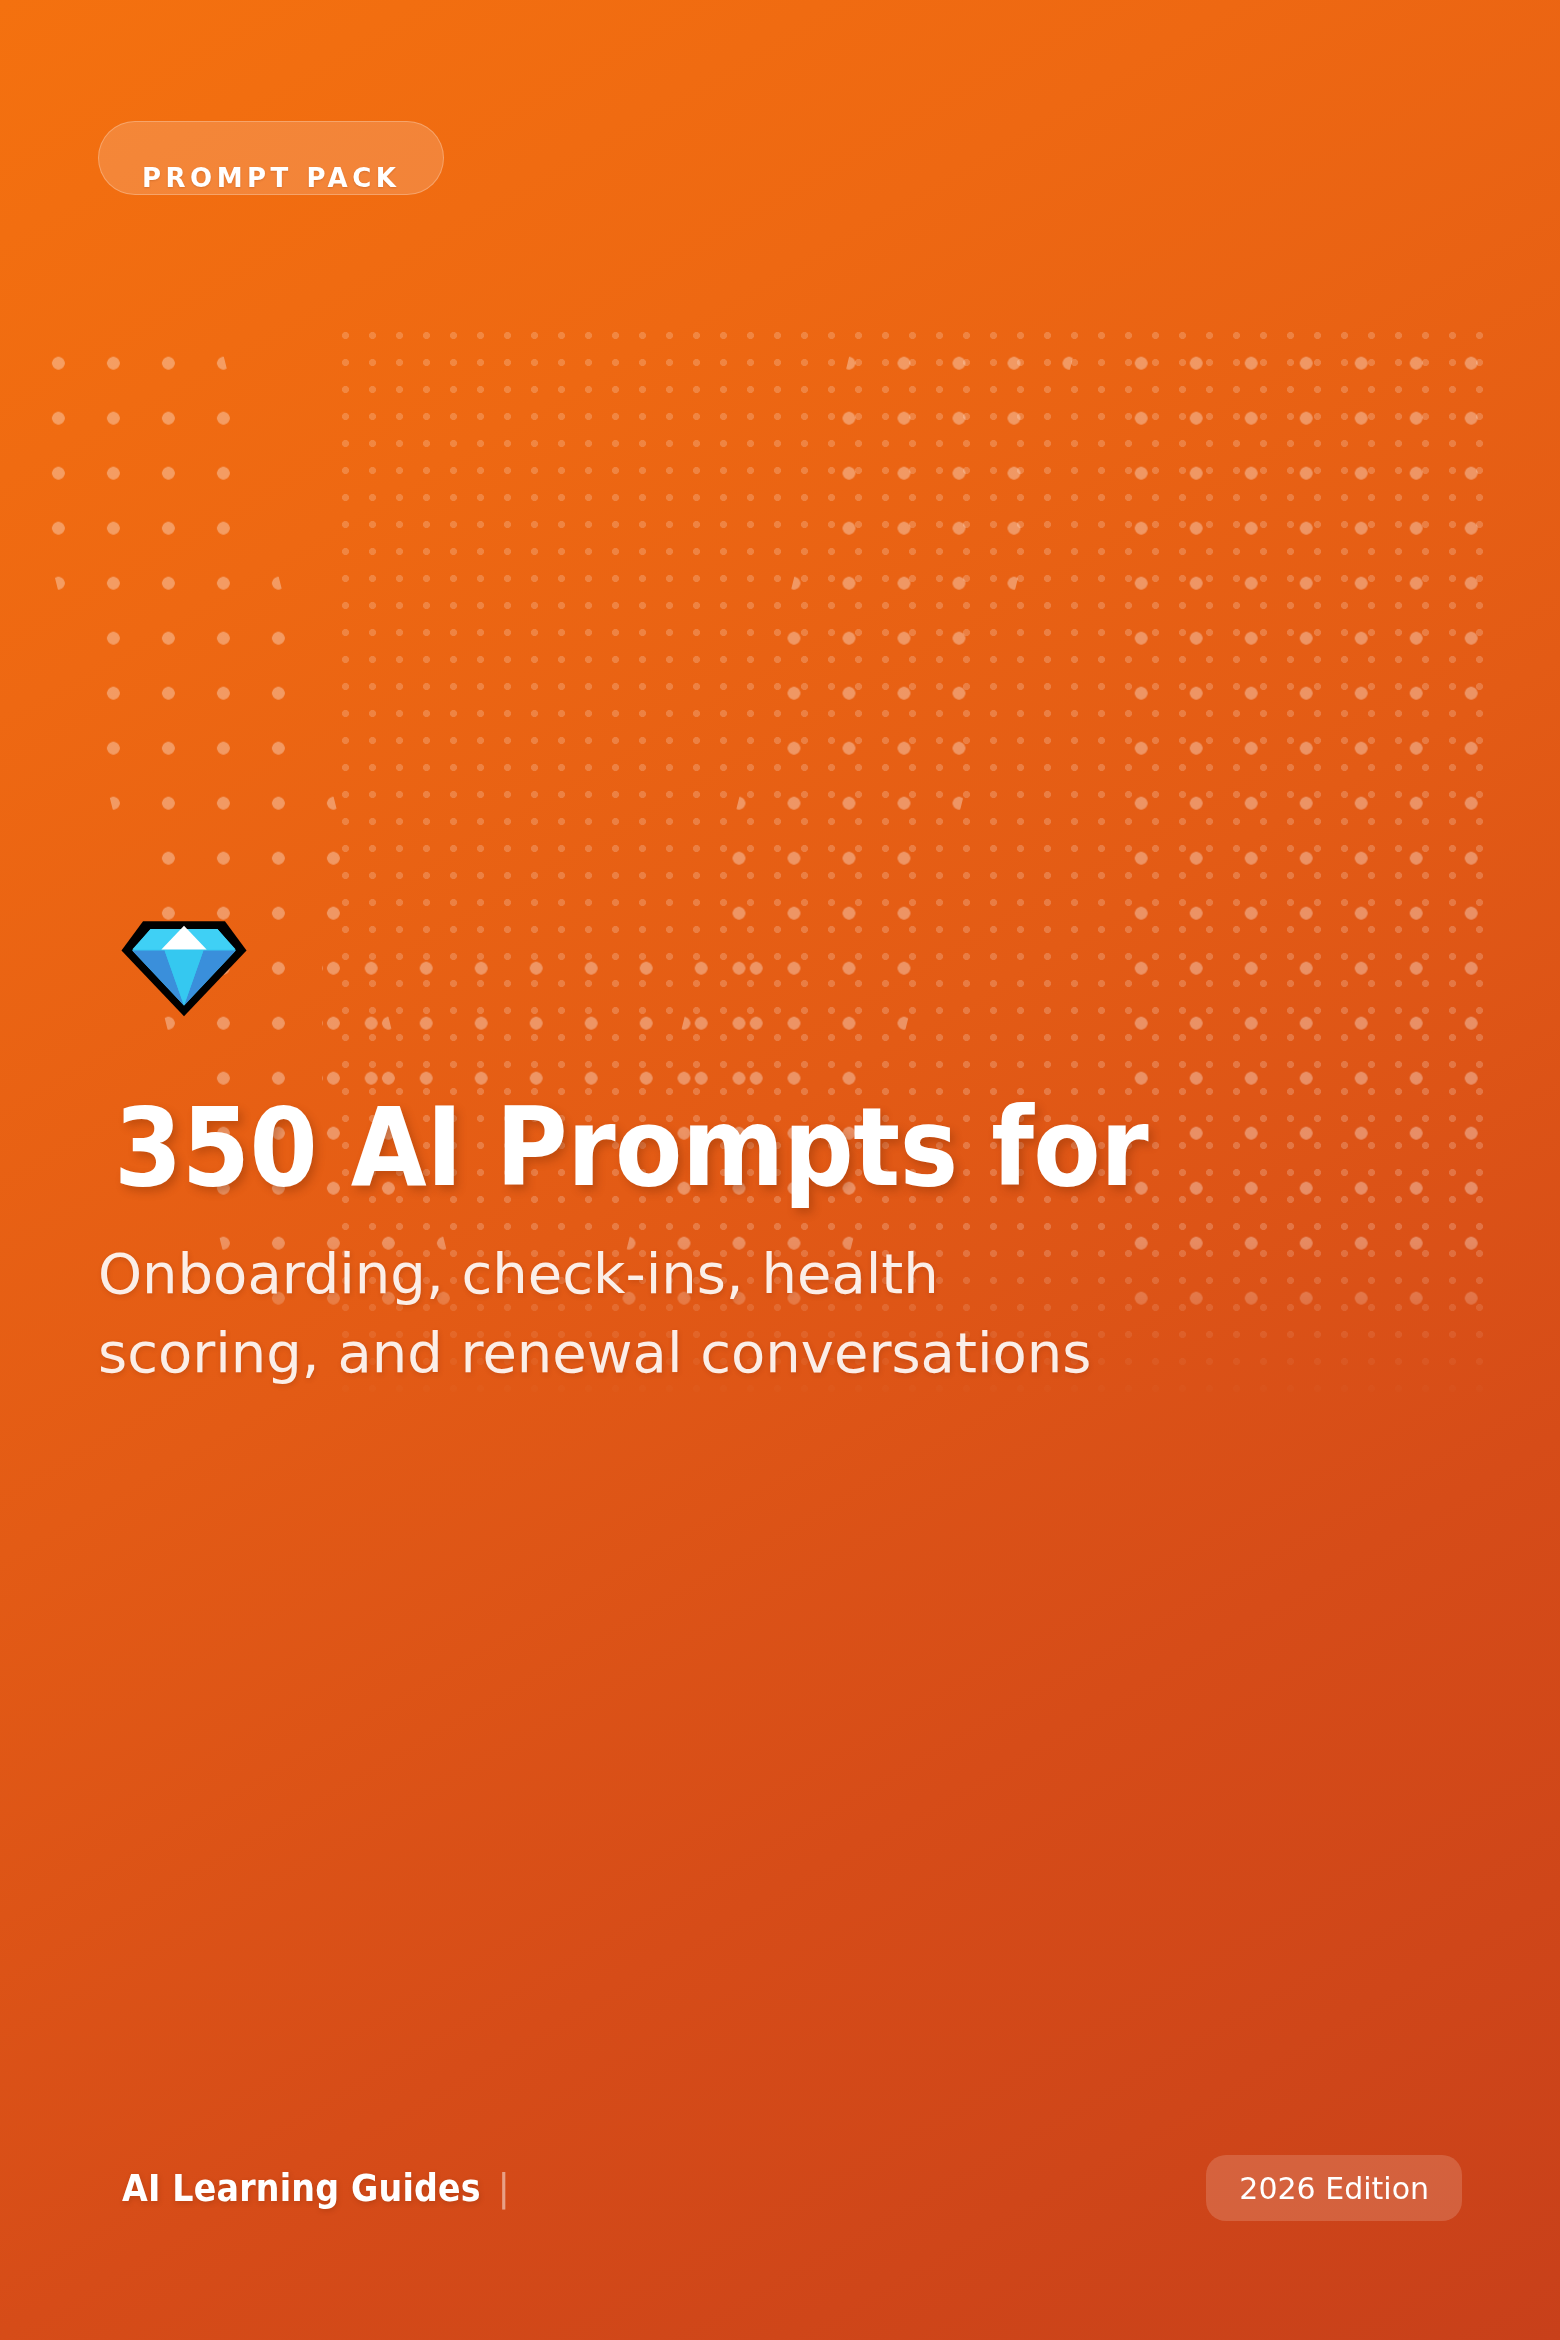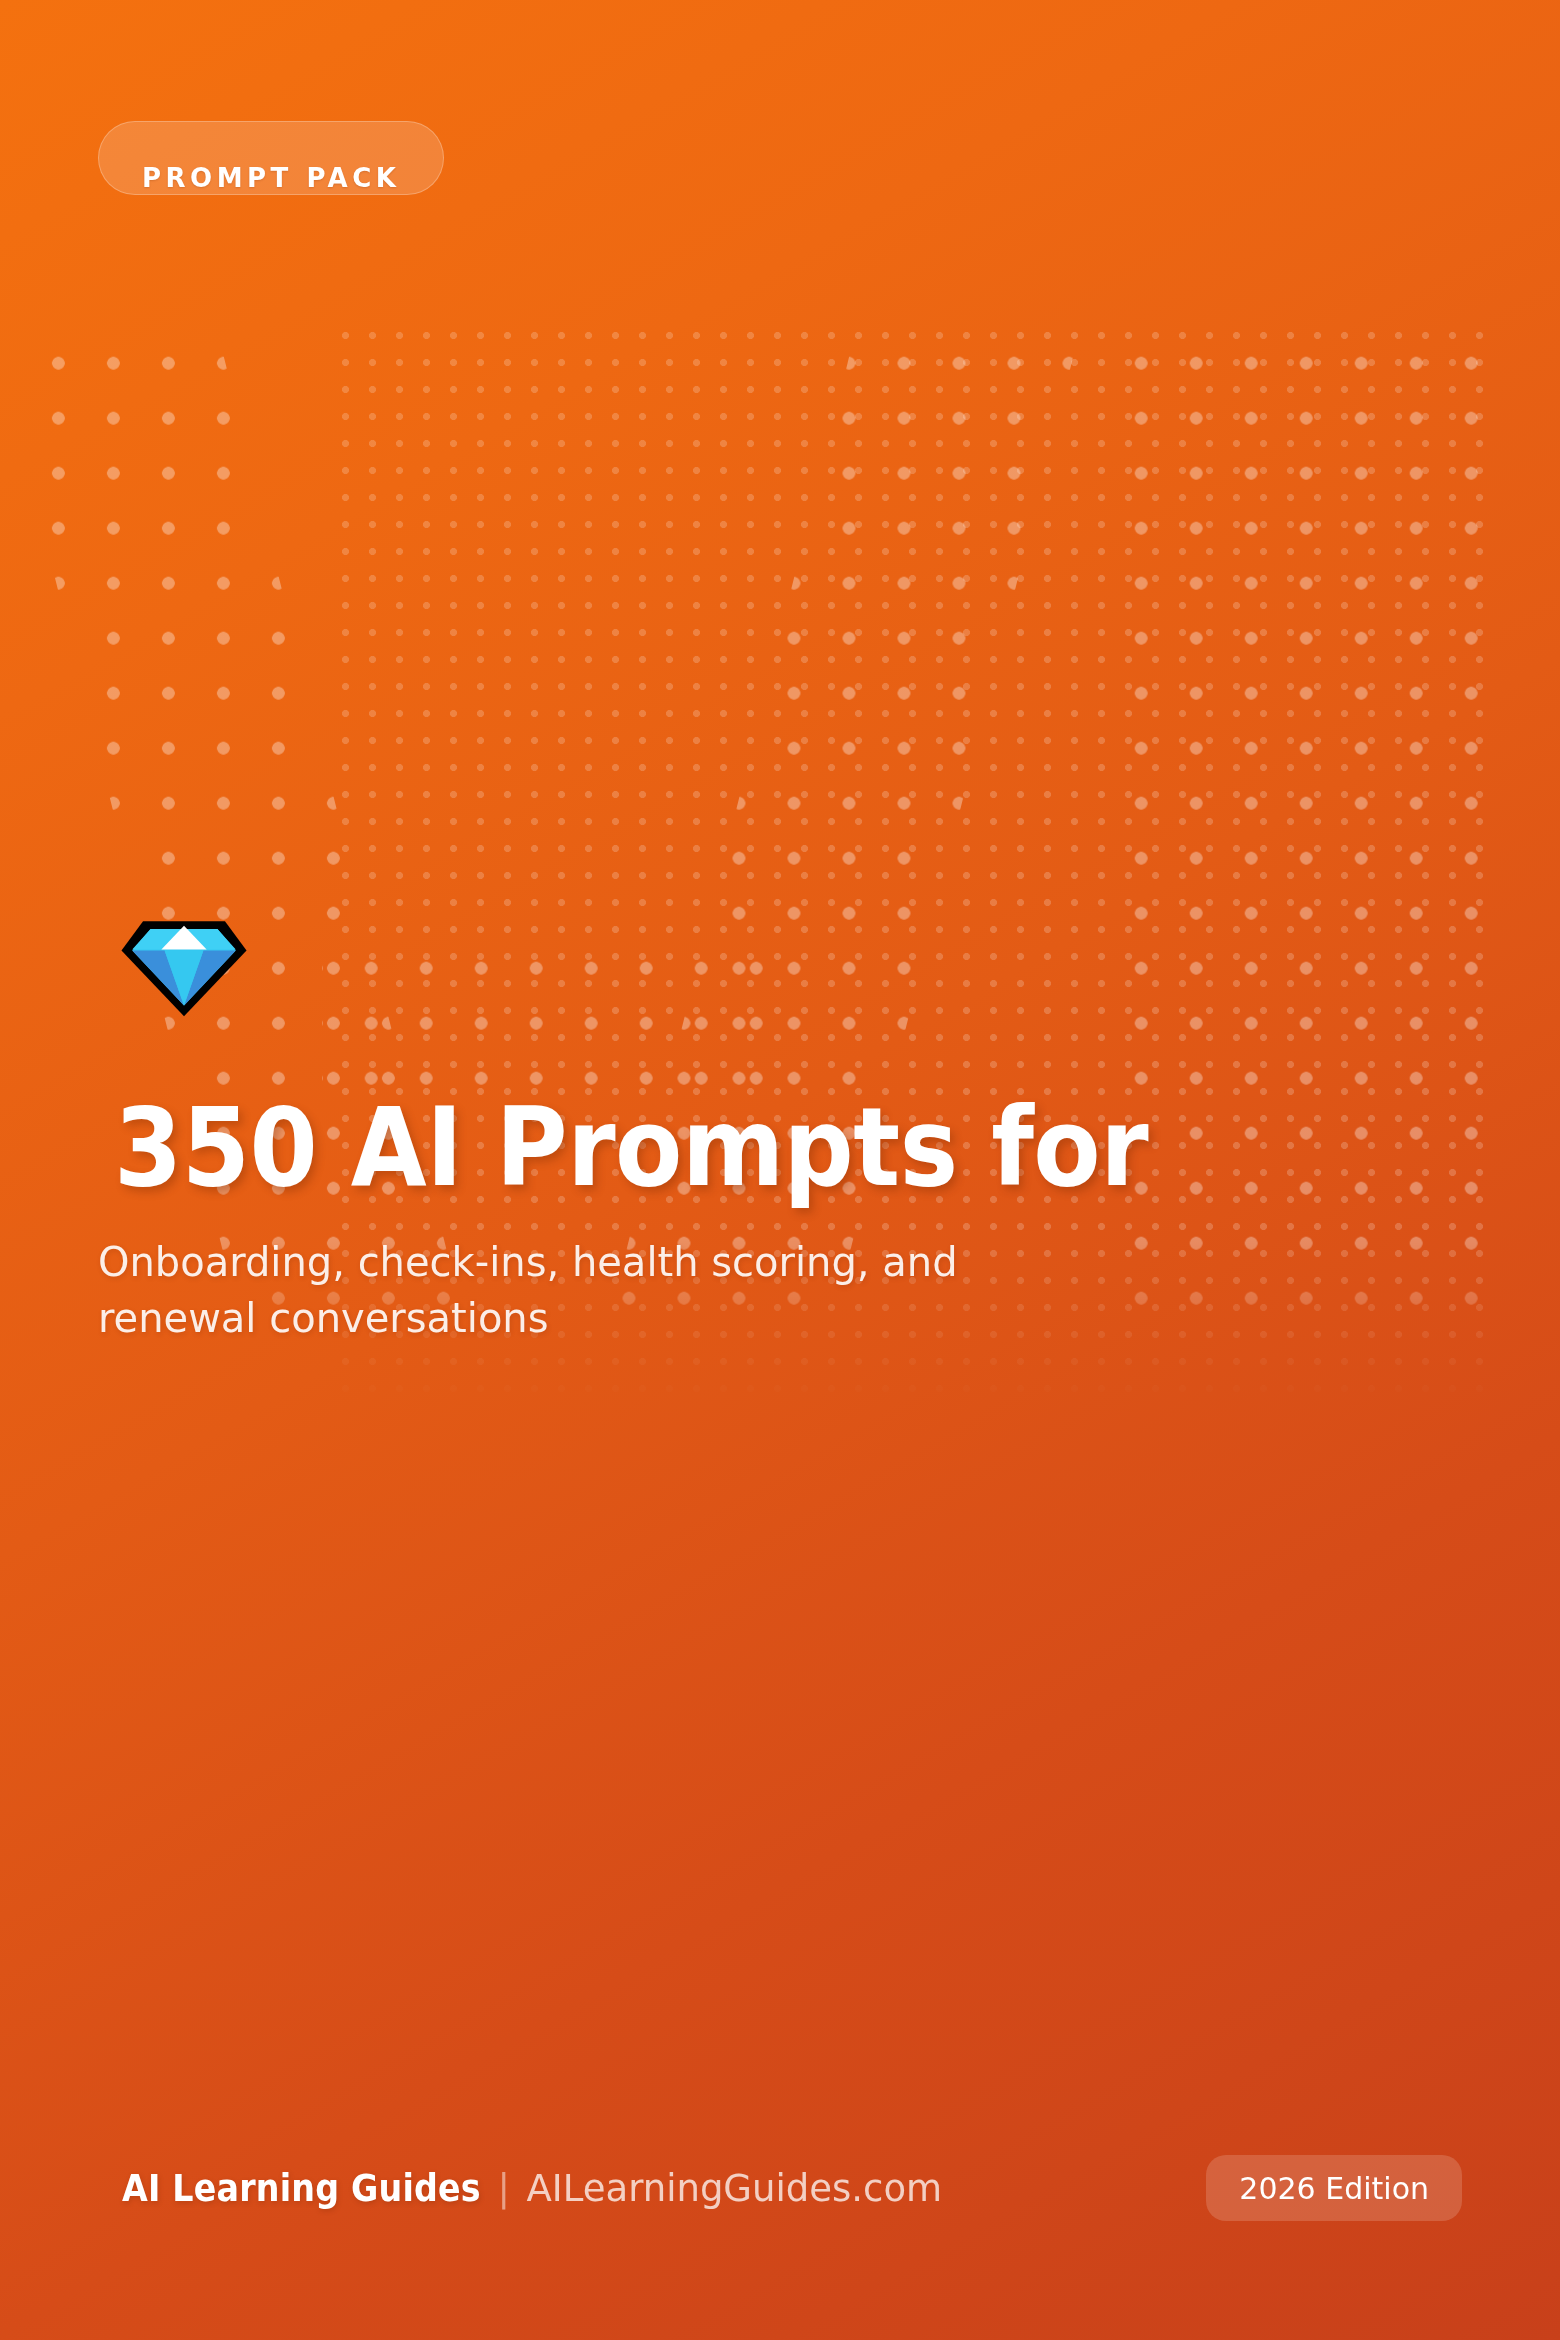--- a/index.html
+++ b/index.html
@@ -142,21 +142,21 @@
     font-weight: bold;
     line-height: 1.115;
     font-stretch: condensed;
     letter-spacing: -0.5px;
     text-shadow: 3.9px 4.9px 8.8px rgba(110, 35, 0, 0.30);
   }
   .subtitle {
     margin: 25px 0 0 0;
     width: 1005px;
     color: rgba(255, 255, 255, 0.90);
-    font-size: 40px;
+    font-size: 56px;
     font-weight: normal;
     line-height: 1.42;
     text-shadow: 1px 2px 4.9px rgba(110, 35, 0, 0.20);
   }
 
   
   .footer {
     position: absolute;
     left: 98px;
     right: 98px;
@@ -250,21 +250,20 @@
     <h1 class="title">
       <span>350 AI Prompts for</span><br>
     </h1>
     <p class="subtitle">Onboarding, check-ins, health scoring, and renewal conversations</p>
   </div>
 
   <div class="footer">
     <div class="brandline">
       <span class="brand-name">AI Learning Guides</span>
       <span class="brand-sep">|</span>
-      <span class="brand-site">AILearningGuides.com</span>
     </div>
     <div class="edition-badge">
       <span class="edition-text">2026 Edition</span>
     </div>
   </div>
 
 </div>
 
 
 </body></html>

